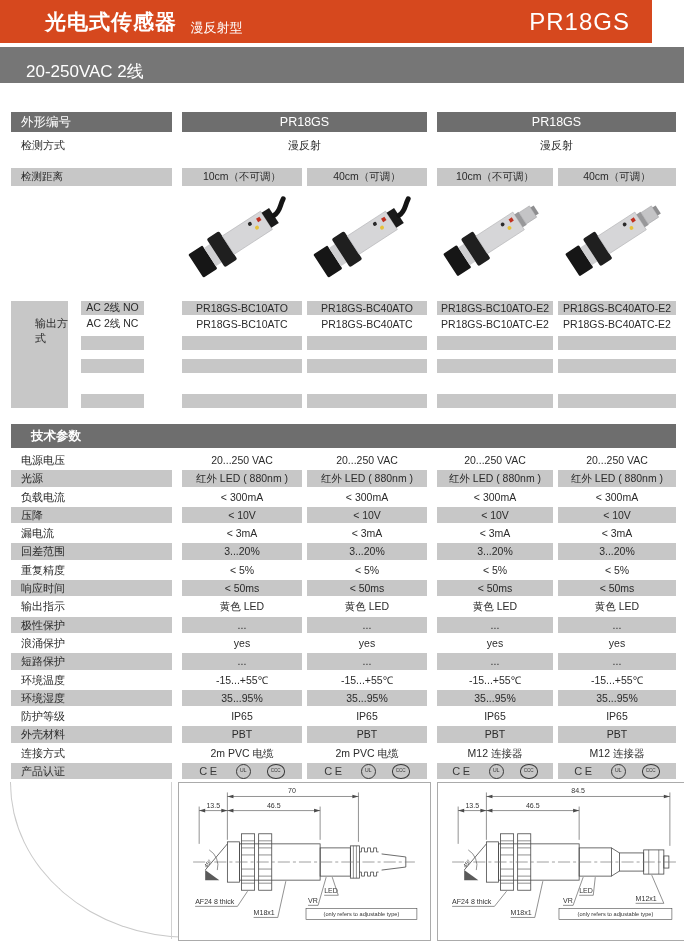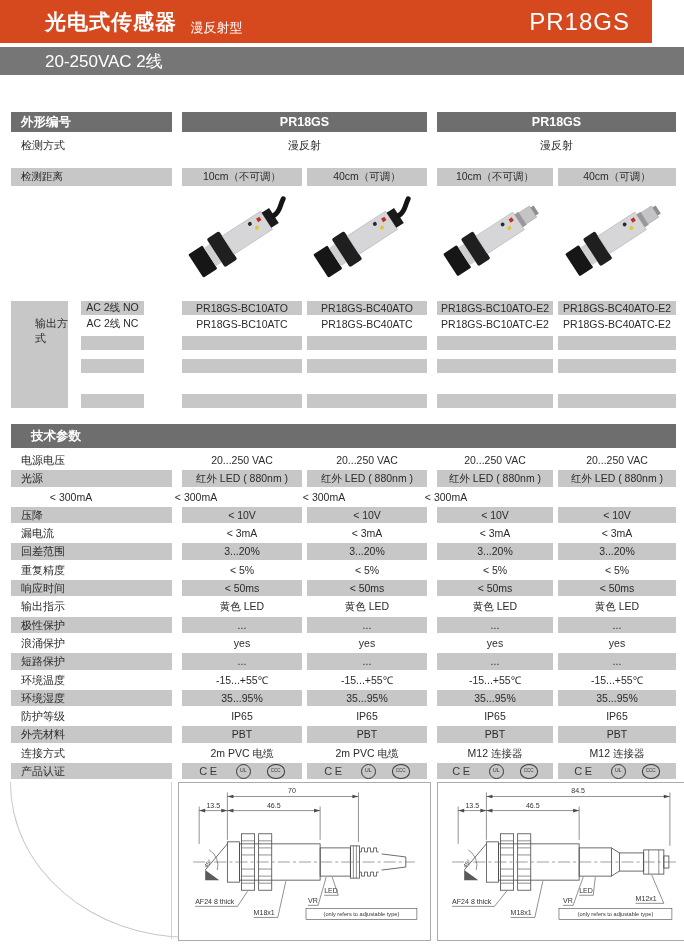--- a/index.html
+++ b/index.html
@@ -13,35 +13,35 @@
   .page{position:relative;width:684px;height:947px;background:#fff;overflow:hidden;
         font-family:"Liberation Sans",sans-serif;color:var(--ink);}
 
   
   .topbar{position:absolute;left:0;top:0;width:652px;height:43px;background:var(--red);
           display:flex;align-items:center;justify-content:space-between;
           padding:0 22px 0 45px;box-sizing:border-box;color:#fff;}
   .topbar .title{font-size:21px;font-weight:bold;letter-spacing:1px;}
   .topbar .subtitle{font-size:13px;margin-left:9px;position:relative;top:3px;}
   .topbar .model{font-size:24px;letter-spacing:1px;font-weight:500;}
-  .voltbar{position:absolute;left:0;top:47px;width:684px;height:28px;background:var(--bar-gray);
-           color:#fff;display:flex;align-items:center;padding-left:45px;box-sizing:border-box;
+  .voltbar{position:absolute;left:0;top:47px;width:684px;height:36px;background:var(--bar-gray);
+           color:#fff;display:flex;align-items:flex-end;padding-left:26px;box-sizing:border-box;
            font-size:17px;}
 
   
   .lab{width:161px;margin-right:10px;box-sizing:border-box;}
   .c1{width:120px;margin-right:5px;}
   .c2{width:120px;margin-right:10px;}
   .c3{width:116px;margin-right:5px;}
   .c4{width:118px;margin-right:0;}
   .grp1{width:245px;margin-right:10px;}
   .grp2{width:239px;}
 
   .row{position:absolute;left:11px;display:flex;}
-  .dark{background:var(--dark-cell);color:#fff;font-weight:bold;}
+  .dark{background:var(--dark-cell);color:#fff;font-weight:normal;}
   .gray{background:var(--cell-gray);}
   .cellc{display:flex;align-items:center;justify-content:center;}
   .celll{display:flex;align-items:center;padding-left:10px;box-sizing:border-box;}
 
   .hdr-row{top:112px;height:20px;font-size:12.5px;}
   .mode-row{top:136px;height:18px;font-size:11px;}
   .dist-row{top:168px;height:18px;font-size:10.5px;}
 
   
   .photo-row{top:176px;height:122px;left:182px;}
@@ -241,20 +241,21 @@
         <div class="tval cell c4">20...250 VAC</div>
       </div>
       <div class="trow shaded">
         <div class="tlab cell">光源</div>
         <div class="tval cell c1">红外 LED ( 880nm )</div>
         <div class="tval cell c2">红外 LED ( 880nm )</div>
         <div class="tval cell c3">红外 LED ( 880nm )</div>
         <div class="tval cell c4">红外 LED ( 880nm )</div>
       </div>
       <div class="trow">
+        <div class="tlab cell">负载电流</div>
         <div class="tval cell c1">&lt; 300mA</div>
         <div class="tval cell c2">&lt; 300mA</div>
         <div class="tval cell c3">&lt; 300mA</div>
         <div class="tval cell c4">&lt; 300mA</div>
       </div>
       <div class="trow shaded">
         <div class="tlab cell">压降</div>
         <div class="tval cell c1">&lt; 10V</div>
         <div class="tval cell c2">&lt; 10V</div>
         <div class="tval cell c3">&lt; 10V</div>

